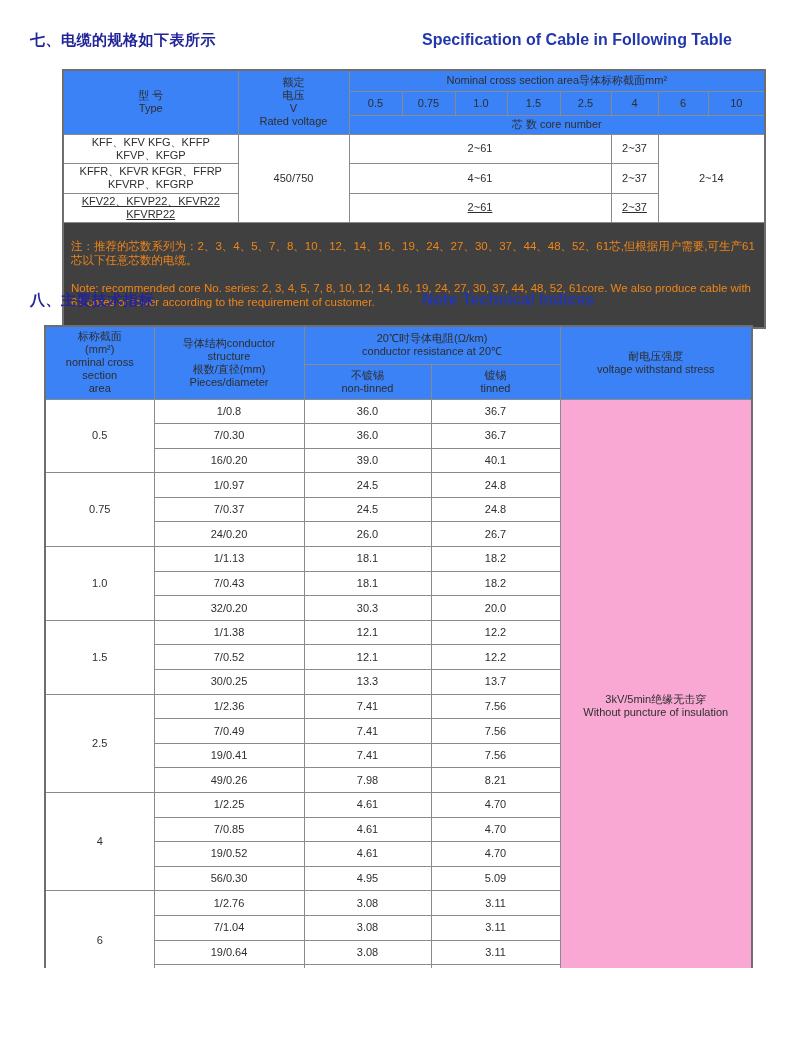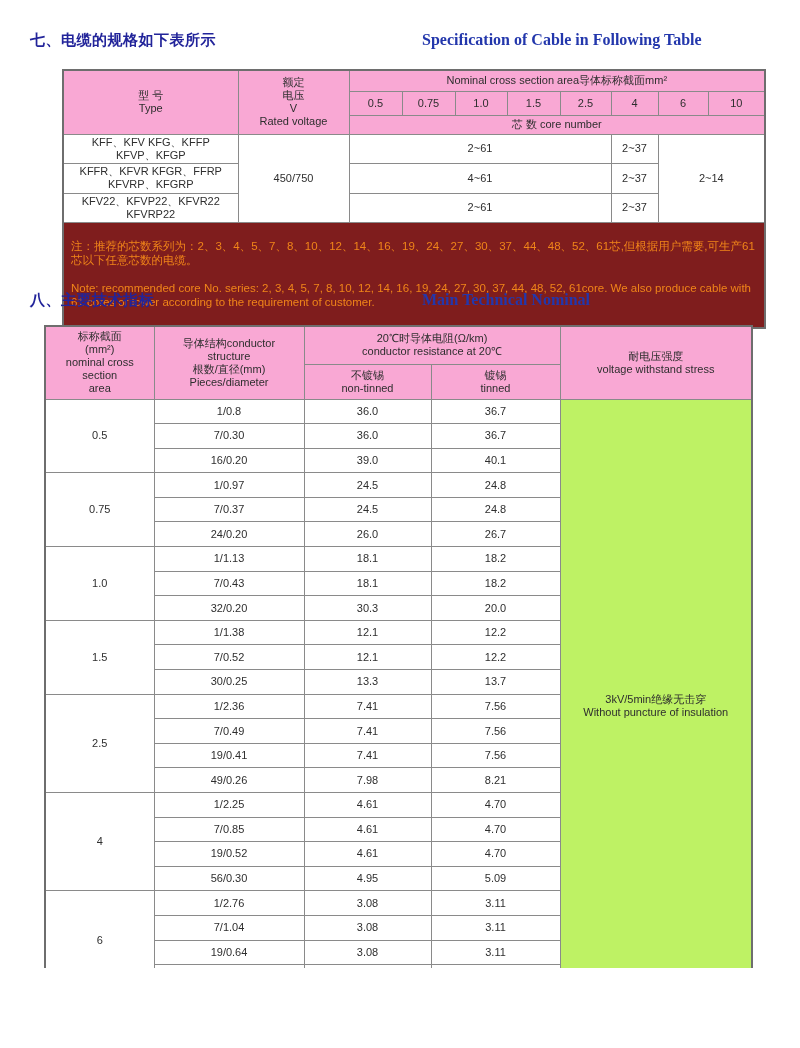--- a/index.html
+++ b/index.html
@@ -22,21 +22,20 @@
     letter-spacing: 0.5px;
     white-space: nowrap;
   }
   .sec-title-en {
     position: absolute;
     left: 422px;
     font-size: 16px;
     font-weight: bold;
     color: #2337ac;
     white-space: nowrap;
-    font-family: Liberation Serif, serif;
   }
   .t1-zh, .t1-en { top: 31px; }
   .t2-zh, .t2-en { top: 291px; }
 
   table {
     border-collapse: collapse;
     table-layout: fixed;
     background: #ffffff;
   }
   #t1, #t2 { border: 2px solid #6e6e6e; }
@@ -44,45 +43,45 @@
     border: 1px solid #8a8a8a;
     text-align: center;
     vertical-align: middle;
     font-size: 11px;
     line-height: 13px;
     color: #2e2e2e;
     white-space: pre-line;
     padding: 1px 2px;
     overflow: hidden;
   }
-  .hdr td { background: #f9a8d4; }
+  .hdr td { background: #3b82f6; }
 
   #t1 { position: absolute; left: 62px; top: 69px; width: 703px; }
   #t1 tr.hr1 { height: 21px; }
   #t1 tr.hr2 { height: 24px; }
   #t1 tr.hr3 { height: 19px; }
   #t1 tr.br1 { height: 29px; margin-top: 6px; }
   #t1 tr.br2 { height: 30px; }
-  #t1 tr.br3 { height: 28px; }
+  #t1 tr.br3 { height: 28px; text-decoration: underline; }
   #t1 td.note-cell {
     text-align: left;
     padding: 3px 7px 4px 7px;
-    background: #7f1d1d;
+    background: #404040;
   }
   .note-line {
     color: #f08519;
     font-size: 11.5px;
     line-height: 14.5px;
   }
 
   #t2 { position: absolute; left: 44px; top: 325px; width: 707px; height: 688px; }
   #t2 thead tr.h1 { height: 38px; }
   #t2 thead tr.h2 { height: 35px; }
   #t2 tbody tr { height: 24.6px; }
-  #t2 td.withstand-cell { background: #bef264; }
+  #t2 td.withstand-cell { background: #f9a8d4; }
 </style>
 </head>
 <body>
 
 <div class="page">
 
   <div class="sec-title-zh t1-zh">七、电缆的规格如下表所示</div>
   <div class="sec-title-en t1-en">Specification of Cable in Following Table</div>
 
   <table id="t1">
@@ -144,21 +143,21 @@
     <tr>
       <td colspan="10" class="note-cell">
         <div class="note-line">注：推荐的芯数系列为：2、3、4、5、7、8、10、12、14、16、19、24、27、30、37、44、48、52、61芯,但根据用户需要,可生产61芯以下任意芯数的电缆。</div>
         <div class="note-line">Note: recommended core No. series: 2, 3, 4, 5, 7, 8, 10, 12, 14, 16, 19, 24, 27, 30, 37, 44, 48, 52, 61core. We also produce cable with 61 cores or lower according to the requirement of customer.</div>
       </td>
     </tr>
   </tbody>
     </table>
 
   <div class="sec-title-zh t2-zh">八、主要技术指标</div>
-  <div class="sec-title-en t2-en">Main Technical Nominal</div>
+  <div class="sec-title-en t2-en">Note Technical Indices</div>
 
   <table id="t2">
     <colgroup>
       <col style="width:109px">
         <col style="width:150px">
         <col style="width:127px">
         <col style="width:129px">
         <col style="width:192px">
     </colgroup>
     <thead>

